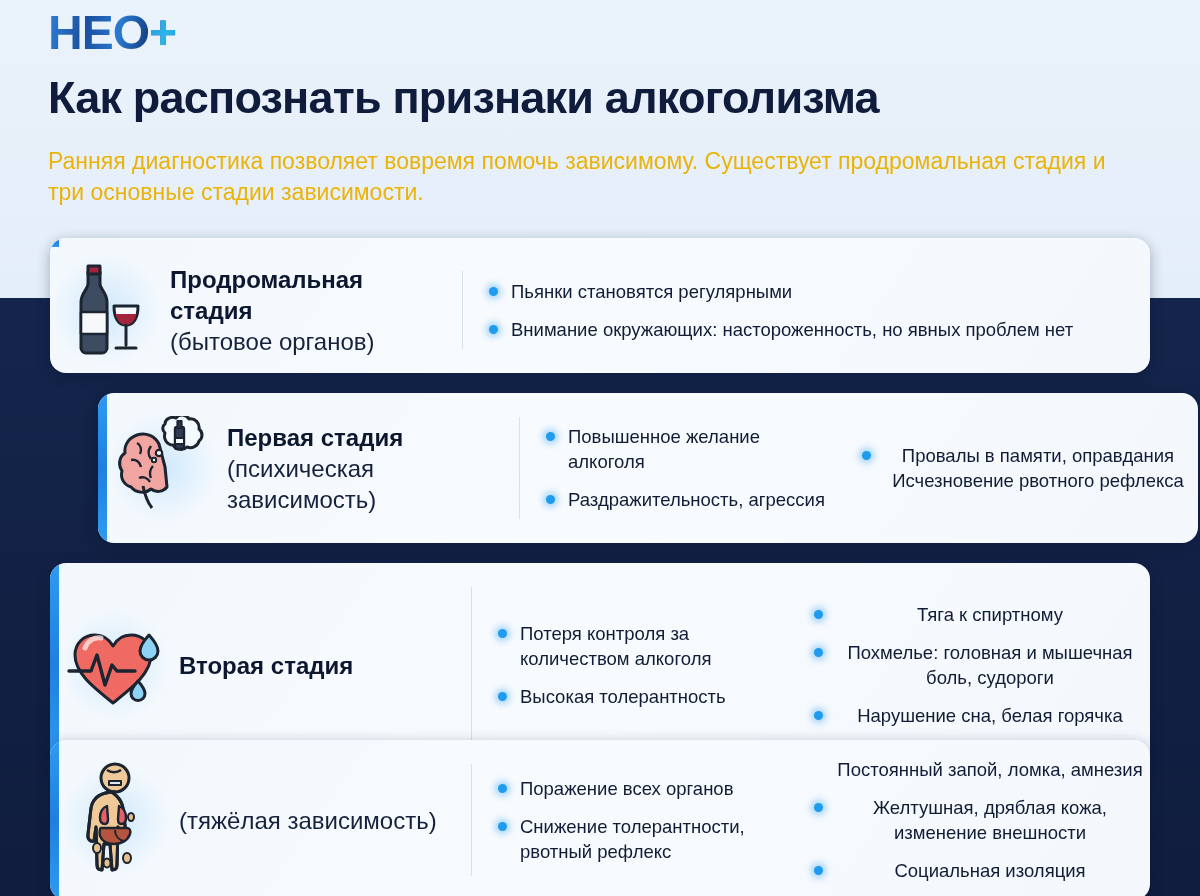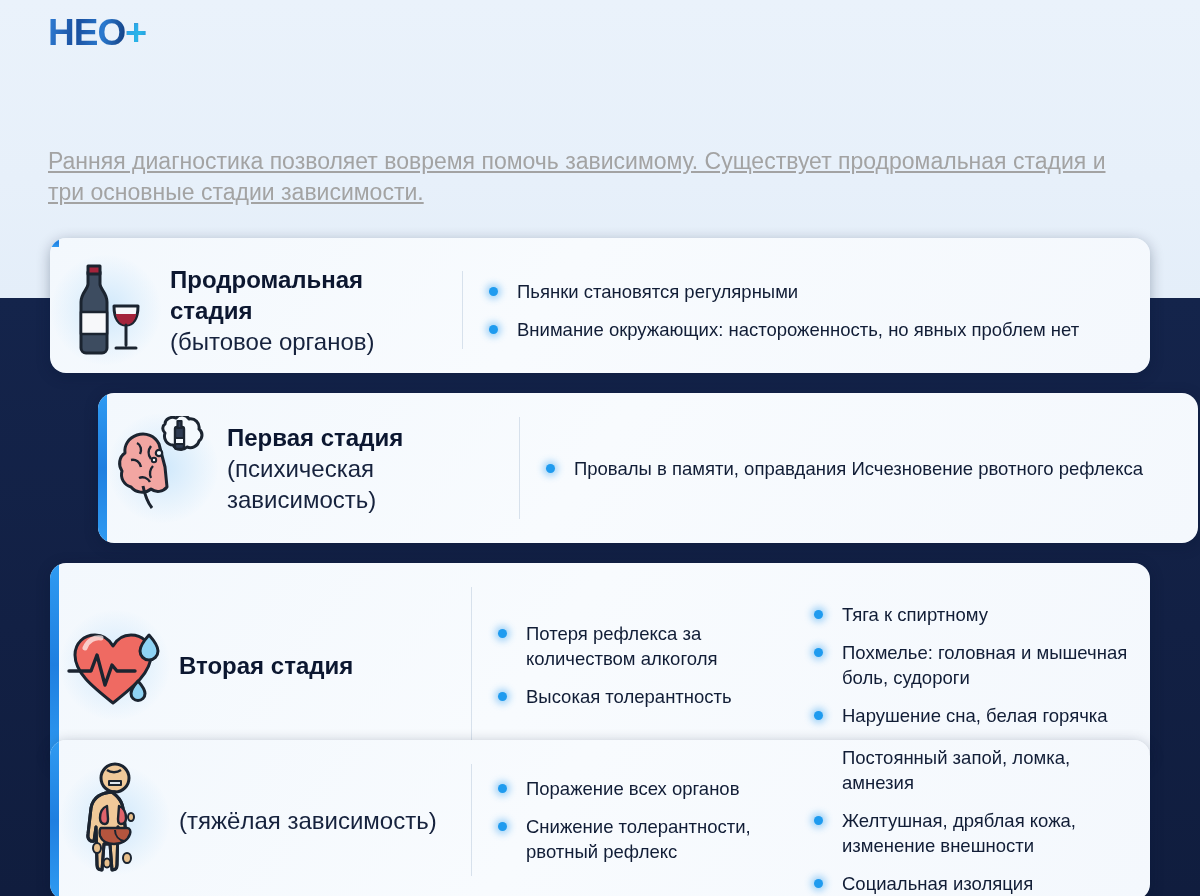--- a/index.html
+++ b/index.html
@@ -16,39 +16,39 @@
     background:linear-gradient(180deg,#eaf2fb 0%,#e7f0fa 60%,#e4eef9 100%);
   }
   #bg-dark {
     position:absolute; left:0; top:298px; width:1200px; height:598px;
     background:linear-gradient(180deg,#14244b 0%,#122044 55%,#101d3e 100%);
   }
   
   #header { position:absolute; left:0; top:0; width:1200px; height:240px; }
   #logo {
     position:absolute; left:48px; top:13px;
-    font-size:37px; font-weight:bold; letter-spacing:-1px;
+    font-size:48px; font-weight:bold; letter-spacing:-1px;
     line-height:40px;
     background:linear-gradient(100deg,#2f7fd8 0%,#1a4f9e 30%,#2a7ad0 55%,#123a7c 80%,#2f8ae0 100%);
     -webkit-background-clip:text; background-clip:text;
     color:transparent; -webkit-text-fill-color:transparent;
   }
   #logo .plus { 
     background:linear-gradient(120deg,#2f90e8 0%,#29b6e8 60%,#1f7fd4 100%);
     -webkit-background-clip:text; background-clip:text;
     color:transparent; -webkit-text-fill-color:transparent;
   }
   #page-title {
     position:absolute; left:48px; top:72px; width:1130px;
     font-size:45px; font-weight:bold; color:#101c3c;
     letter-spacing:-0.8px; line-height:52px; white-space:nowrap;
   }
   #subtitle {
     position:absolute; left:48px; top:146px; width:1060px;
-    font-size:23px; color:#a3a3a3; line-height:31px;text-decoration:underline;
+    font-size:23px; color:#eab308; line-height:31px;
   }
   
   .card {
     position:absolute; left:50px; width:1100px;
     background:linear-gradient(125deg,#f3f8fd 0%,#f8fbfe 45%,#f4f8fd 100%);
     border-radius:16px;
     overflow:hidden;
     box-shadow:0 3px 14px rgba(8,20,50,.30);
     display:flex; align-items:stretch;
   }
@@ -77,42 +77,43 @@
   }
   .divider {
     flex:0 0 1px; align-self:stretch; margin:24px 0;
     background:#d7e1ec;
   }
   .bullets {
     padding:0 6px 0 26px;
     display:flex; flex-direction:column; justify-content:center; gap:13px;
   }
   .bullets.col1 { flex:0 0 316px; }
-  .bullets.col2 { flex:1; }
+  .bullets.col2 { flex:1;text-align:center; }
   .bullets.wide { flex:1; padding-left:26px; }
   .bullet {
-    display:flex; align-items:flex-start; gap:19px;
+    display:flex; align-items:flex-start; gap:13px;
     font-size:18.5px; color:#111d36; line-height:25px;
   }
   .dot {
     flex:0 0 9px; width:9px; height:9px; border-radius:50%;
     background:#1f9bef; margin-top:8px;
     box-shadow:0 0 7px 3px rgba(51,160,240,.45);
   }
   .dot.hidden { visibility:hidden; }
   .btext { flex:1; }
 </style>
 </head>
 <body>
 
 <div id="bg-light"></div>
 <div id="bg-dark"></div>
 
 <div id="header">
   <div id="logo"><span>НЕО</span><span class="plus">+</span></div>
+  <div id="page-title">Как распознать признаки алкоголизма</div>
   <div id="subtitle">Ранняя диагностика позволяет вовремя помочь зависимому. Существует продромальная стадия и три основные стадии зависимости.</div>
 </div>
 
 <div class="card" id="card-0" style="top:238px;height:135px;flex-direction:column;">
   <div class="accent"></div>
   <div class="card-body">
     <div class="icon-cell">
       <div class="icon-glow"></div>
       <svg width="92" height="100" viewBox="0 0 92 100">
         <g stroke="#1b2430" stroke-width="3" stroke-linejoin="round">
@@ -162,20 +163,30 @@
           <circle cx="46" cy="37" r="3.2" fill="#f4f9fd" stroke-width="2.2"></circle>
           <circle cx="41" cy="44" r="2.2" fill="#f4f9fd" stroke-width="2"></circle>
         </g>
       </svg>
     </div>
     <div class="title-cell">
       <div class="stage-title">Первая стадия</div>
       <div class="stage-sub">(психическая зависимость)</div>
     </div>
     <div class="divider"></div>
+    <div class="bullets col1">
+      <div class="bullet">
+          <span class="dot"></span>
+          <span class="btext">Повышенное желание алкоголя</span>
+        </div>
+      <div class="bullet">
+          <span class="dot"></span>
+          <span class="btext">Раздражительность, агрессия</span>
+        </div>
+    </div>
     <div class="bullets col2">
       <div class="bullet">
           <span class="dot"></span>
           <span class="btext">Провалы в памяти, оправдания Исчезновение рвотного рефлекса</span>
         </div>
     </div>
   </div>
 </div>
 
 <div class="card" id="card-2" style="top:563px;height:204px;">
@@ -193,21 +204,21 @@
         </g>
       </svg>
     </div>
     <div class="title-cell">
       <div class="stage-title">Вторая стадия</div>
     </div>
     <div class="divider"></div>
     <div class="bullets col1">
       <div class="bullet">
           <span class="dot"></span>
-          <span class="btext">Потеря рефлекса за количеством алкоголя</span>
+          <span class="btext">Потеря контроля за количеством алкоголя</span>
         </div>
       <div class="bullet">
           <span class="dot"></span>
           <span class="btext">Высокая толерантность</span>
         </div>
     </div>
     <div class="bullets col2">
       <div class="bullet">
           <span class="dot"></span>
           <span class="btext">Тяга к спиртному</span>

